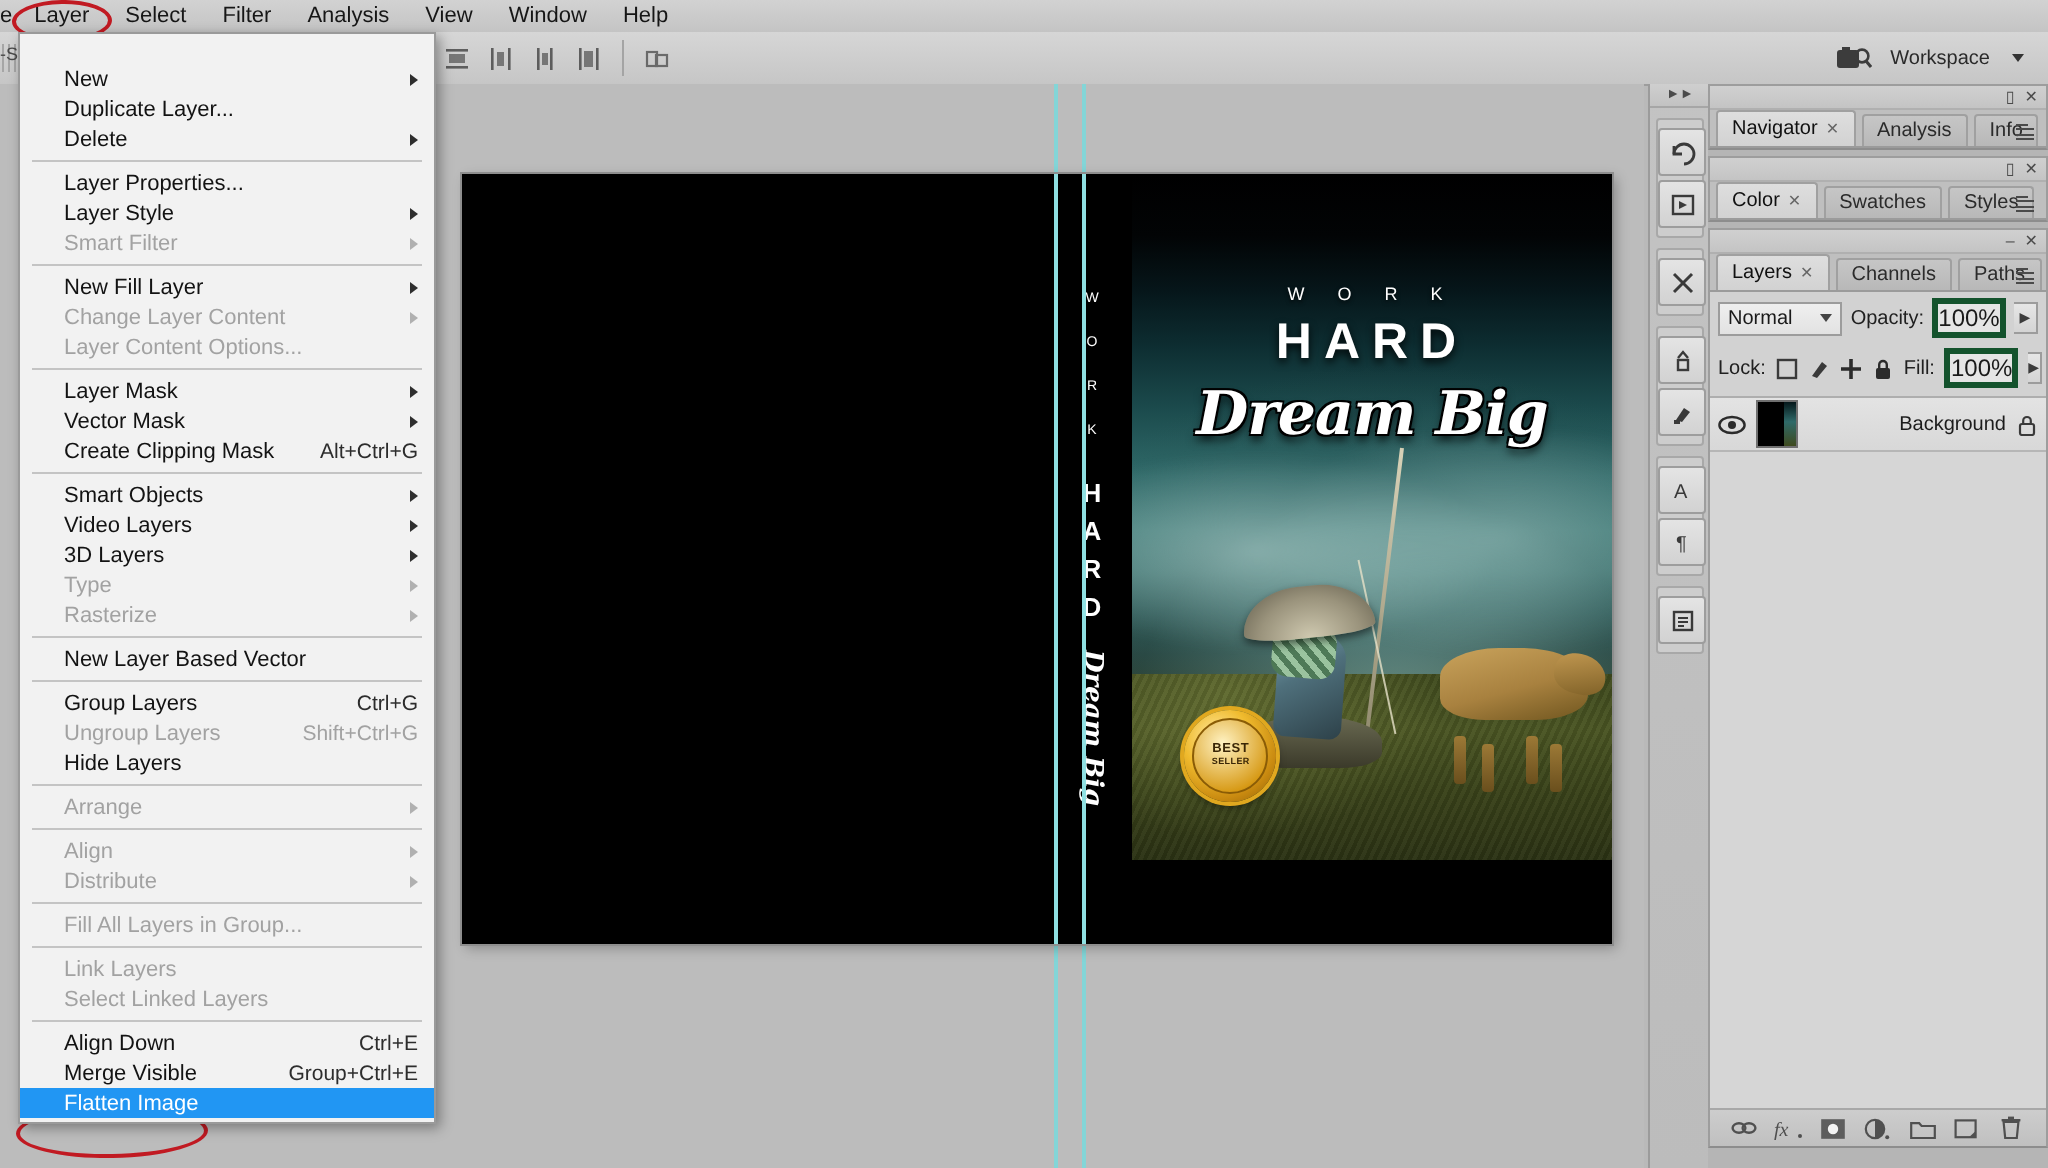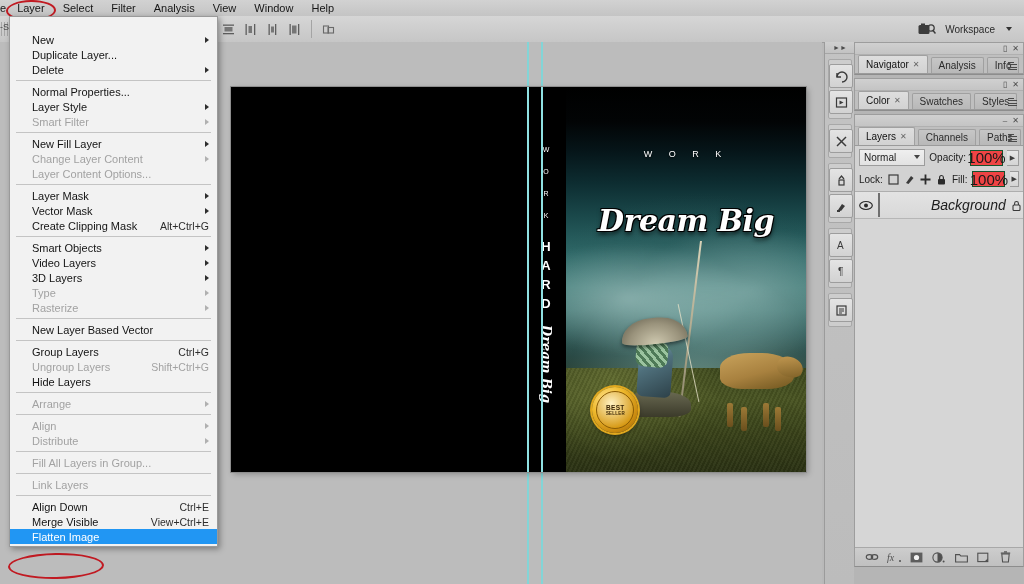--- a/index.html
+++ b/index.html
@@ -66,21 +66,21 @@
     position:absolute;left:0;top:42px;width:822px;height:542px;
     background:#bcbcbc;
   }
   .canvas-wrap{
     position:absolute;left:231px;top:45px;width:575px;height:385px;
     box-shadow:0 0 0 1px #8e8e8e, 2px 2px 6px rgba(0,0,0,.28);
     background:#000;overflow:hidden;
   }
   .back-cover{position:absolute;left:0;top:0;width:295px;height:385px;background:#000;}
   .spine{position:absolute;left:295px;top:0;width:40px;height:385px;background:#000;}
-  .front-cover{position:absolute;left:335px;top:0;width:240px;height:385px;overflow:hidden;}
+  .front-cover{position:absolute;left:335px;top:0;width:240px;height:343px;overflow:hidden;}
 
   
   .art-sky{
     position:absolute;inset:0;
     background:
       radial-gradient(120% 70% at 55% 78%, rgba(150,200,195,.55) 0%, rgba(60,95,95,.25) 45%, rgba(0,0,0,0) 72%),
       linear-gradient(to bottom,
         #000000 0%, #020405 9%, #06161a 17%,
         #0d2d31 25%, #1b4a4c 34%, #2f6a69 44%,
         #3c7b77 52%, #3a7470 58%, #2c5a57 64%,
@@ -263,38 +263,38 @@
   .blendrow{display:flex;align-items:center;gap:4px;padding:3px 4px;}
   .blendsel{
     flex:1;height:15px;background:linear-gradient(#efefef,#e2e2e2);
     border:1px solid #9c9c9c;display:flex;align-items:center;
     padding:0 4px;font-size:10px;position:relative;
   }
   .blendsel .caret2{position:absolute;right:4px;top:5px;width:0;height:0;
     border-left:3px solid transparent;border-right:3px solid transparent;border-top:4px solid #444;}
   .lbl{font-size:10px;color:#202020;}
   .numfield{
-    width:31px;height:14px;background:#ef4444;border:1px solid #14532d;
-    font-size:15px;display:flex;align-items:center;justify-content:center;
+    width:31px;height:14px;background:#e5e5e5;border:3px solid #14532d;
+    font-size:12px;display:flex;align-items:center;justify-content:center;
   }
   .stepper{width:11px;height:14px;background:linear-gradient(#e6e6e6,#d4d4d4);
     border:1px solid #9c9c9c;border-left:none;display:flex;align-items:center;justify-content:center;
     font-size:7px;color:#3c3c3c;}
   .lockrow{display:flex;align-items:center;gap:5px;padding:2px 4px 4px;}
   .lockicon{width:13px;height:13px;display:flex;align-items:center;justify-content:center;}
   .layerlist{background:#d6d6d6;border-top:1px solid #aeaeae;height:355px;position:relative;}
   .layerrow{
     display:flex;align-items:center;height:26px;gap:5px;padding:0 4px;
     background:linear-gradient(#e3e3e3,#d8d8d8);border-bottom:1px solid #b6b6b6;
   }
   .eye{width:15px;height:15px;display:flex;align-items:center;justify-content:center;}
   .thumb{width:30px;height:22px;border:1px solid #6f6f6f;overflow:hidden;position:relative;background:#000;}
   .thumb .tsky{position:absolute;left:13px;top:0;right:0;bottom:0;
     background:linear-gradient(#05171a,#2f6a69 45%,#3f4a1e 100%);}
-  .layername{flex:1;font-size:14px;font-style:italic;color:#1c1c1c;margin-left:46px;}
+  .layername{flex:1;font-size:10px;color:#1c1c1c;margin-left:46px;}
   .panel-footer{
     height:18px;background:linear-gradient(#cdcdcd,#c0c0c0);border-top:1px solid #a8a8a8;
     display:flex;align-items:center;justify-content:space-around;padding:0 6px;
   }
   .fbtn{width:14px;height:14px;display:flex;align-items:center;justify-content:center;opacity:.8;}
 
   
   .menu{
     position:absolute;left:9px;top:16px;width:209px;
     background:#f2f2f2;border:1px solid #9a9a9a;
@@ -488,20 +488,21 @@
         <div class="cow-leg cow-l2"></div>
         <div class="cow-leg cow-l3"></div>
         <div class="cow-leg cow-l4"></div>
 
         <div class="fig-rock"></div>
         <div class="fig-body"></div>
         <div class="fig-shirt"></div>
         <div class="fig-hat"></div>
 
         <div class="tt-work">W O R K</div>
+        <div class="tt-hard">HARD</div>
         <div class="tt-dream">Dream Big</div>
 
         <div class="badge">
           <div class="badge-inner">
             <span class="badge-t1">BEST</span>
             <span class="badge-t2">SELLER</span>
           </div>
         </div>
       </div>
 
@@ -771,21 +772,21 @@
       </div>
       <div class="mrow">
         <span>Duplicate Layer...</span>
       </div>
       <div class="mrow">
         <span>Delete</span>
         <span class="arrow"></span>
       </div>
       <div class="mdiv"></div>
       <div class="mrow">
-        <span>Normal Properties...</span>
+        <span>Layer Properties...</span>
       </div>
       <div class="mrow">
         <span>Layer Style</span>
         <span class="arrow"></span>
       </div>
       <div class="mrow disabled">
         <span>Smart Filter</span>
         <span class="arrow"></span>
       </div>
       <div class="mdiv"></div>
@@ -865,28 +866,31 @@
         <span class="arrow"></span>
       </div>
       <div class="mdiv"></div>
       <div class="mrow disabled">
         <span>Fill All Layers in Group...</span>
       </div>
       <div class="mdiv"></div>
       <div class="mrow disabled">
         <span>Link Layers</span>
       </div>
+      <div class="mrow disabled">
+        <span>Select Linked Layers</span>
+      </div>
       <div class="mdiv"></div>
       <div class="mrow">
         <span>Align Down</span>
         <span class="shortcut">Ctrl+E</span>
       </div>
       <div class="mrow">
         <span>Merge Visible</span>
-        <span class="shortcut">View+Ctrl+E</span>
+        <span class="shortcut">Group+Ctrl+E</span>
       </div>
       <div class="mrow sel">
         <span>Flatten Image</span>
       </div>
     </div>
 
   <div class="ellipse" id="ell-layer"></div>
   <div class="ellipse" id="ell-flatten"></div>
 
 </div>

